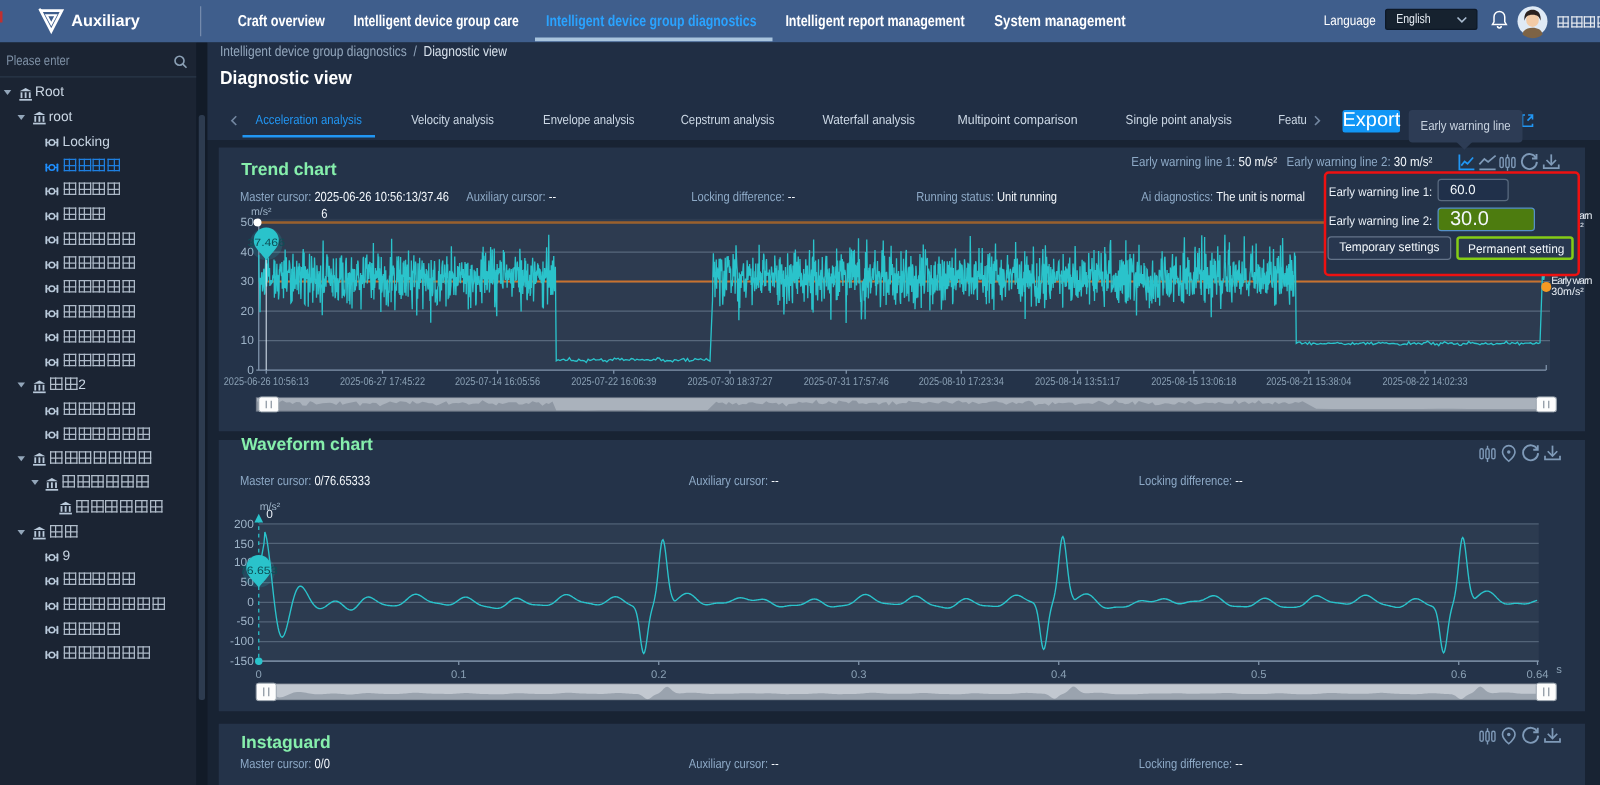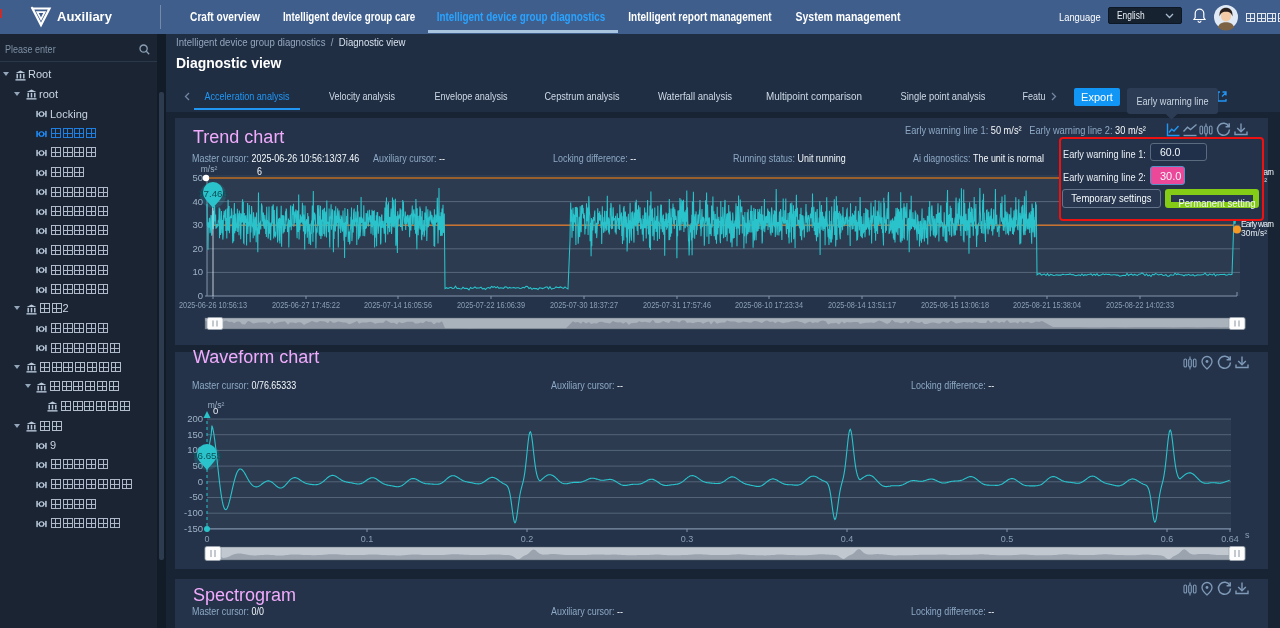--- a/index.html
+++ b/index.html
@@ -10,21 +10,21 @@
  linear-gradient(currentColor,currentColor) 0 100%/10px 1px,
  linear-gradient(currentColor,currentColor) 0 0/1px 10px,
  linear-gradient(currentColor,currentColor) 100% 0/1px 10px,
  linear-gradient(currentColor,currentColor) 0 4.5px/10px 1px,
  linear-gradient(currentColor,currentColor) 4.5px 0/1px 10px;
  background-repeat:no-repeat;opacity:.85}
 i.j.s{width:9px;height:9px}
 .nav{left:0;top:0;width:1280px;height:34px;background:#3f5e8c}
 .nvi{position:absolute;top:0;height:34px;line-height:34px;color:#fff;font-size:12.5px;font-weight:700;white-space:nowrap;text-align:center}
 .panel{position:absolute;background:#243349}
-.ptitle{position:absolute;color:#f0abfc;font-size:18px;font-weight:400;white-space:nowrap}
+.ptitle{position:absolute;color:#86efac;font-size:14px;font-weight:700;white-space:nowrap}
 .inf{position:absolute;font-size:10.5px;white-space:nowrap;color:#8da9c6;transform:scaleX(.85);transform-origin:0 50%}
 .inf b{color:#f4f8fc;font-weight:400}
 .tree{position:absolute;color:#c7d4e2;font-size:11px;white-space:nowrap}
 .car{position:absolute;width:0;height:0;border-left:3.5px solid transparent;border-right:3.5px solid transparent;border-top:4.5px solid #93a6ba}
 svg{position:absolute;overflow:visible}
 </style></head><body>
 <div class="abs nav"></div>
 <div class="abs" style="left:0;top:9px;width:2px;height:9px;background:#c03030"></div>
 <svg class="abs" style="left:30px;top:6px" width="22" height="21" viewBox="0 0 22 21">
 <path d="M2.5,2.5 H19.5 L11,19 Z" stroke="#fff" stroke-width="2.2" fill="none"></path>
@@ -257,21 +257,21 @@
 <div class="abs" style="left:470.5px;top:90px;font-size:10.5px;color:#cdd9e6;white-space:nowrap;transform:translateX(-50%) scaleX(0.863)">Envelope analysis</div>
 <div class="abs" style="left:581.5px;top:90px;font-size:10.5px;color:#cdd9e6;white-space:nowrap;transform:translateX(-50%) scaleX(0.868)">Cepstrum analysis</div>
 <div class="abs" style="left:695px;top:90px;font-size:10.5px;color:#cdd9e6;white-space:nowrap;transform:translateX(-50%) scaleX(0.904)">Waterfall analysis</div>
 <div class="abs" style="left:814px;top:90px;font-size:10.5px;color:#cdd9e6;white-space:nowrap;transform:translateX(-50%) scaleX(0.94)">Multipoint comparison</div>
 <div class="abs" style="left:942.5px;top:90px;font-size:10.5px;color:#cdd9e6;white-space:nowrap;transform:translateX(-50%) scaleX(0.888)">Single point analysis</div>
 <div class="abs" style="left:1033.5px;top:90px;font-size:10.5px;color:#cdd9e6;white-space:nowrap;transform:translateX(-50%) scaleX(0.855)">Featu</div>
 <svg class="abs" style="left:1051px;top:92px" width="6" height="9" viewBox="0 0 6 9">
 <path d="M1,1 L4.5,4.5 L1,8" stroke="#7286a0" stroke-width="1.3" fill="none"></path>
   </svg>
 <div class="abs" style="left:194px;top:108px;width:106px;height:2px;background:#2196f3"></div>
-<div class="abs" style="left:1074px;top:88px;width:46px;height:18px;background:#1196f6;border-radius:2px;color:#fff;font-size:11px;text-align:center;line-height:18px">Export</div>
+<div class="abs" style="left:1074px;top:88px;width:46px;height:18px;background:#1196f6;border-radius:2px;color:#fff;font-size:16px;text-align:center;line-height:18px">Export</div>
 <svg class="abs" style="left:1217px;top:91px" width="10" height="11" viewBox="0 0 10 11">
 <path d="M3,1 H1 V10 H9 V8 M5,5.5 L9,1.5 M9,4.5 V1 H5.5" stroke="#2196f3" stroke-width="1.3" fill="none"></path>
   </svg>
 <div class="panel" style="left:175px;top:118px;width:1093px;height:227px"></div>
 <div class="ptitle" style="left:193px;top:127px">Trend chart</div>
 <div class="abs inf" style="left:905px;top:124px;transform:scaleX(.88)">Early warning line 1:&nbsp;<b>50 m/s²</b>&nbsp;&nbsp;&nbsp;Early warning line 2:&nbsp;<b>30 m/s²</b></div>
 <svg class="abs" style="left:1166px;top:123px" width="14" height="14" viewBox="0 0 14 14">
 <path d="M1.5,0.5 V12.5 H13.5" stroke="#2196f3" stroke-width="1.4" fill="none"></path>
 <path d="M3,9.5 L5.7,6.2 L8,8 L12.5,3" stroke="#2196f3" stroke-width="1.4" fill="none"></path>
   </svg>
@@ -363,25 +363,25 @@
     <line x1="1064" y1="202.5" x2="1064" y2="208.5" stroke="#8b95a0" stroke-width="1"></line>
   </svg>
 <div class="abs" style="left:1127px;top:88px;width:91px;height:26px;background:#2d3c55;border-radius:3px;z-index:30">
     <div style="width:91px;text-align:center;font-size:10.5px;line-height:26px;color:#c9d4e1;white-space:nowrap;transform:scaleX(.87);transform-origin:center">Early warning line</div>
   </div>
 <div class="abs" style="left:1167px;top:109px;width:9px;height:9px;background:#2d3c55;transform:rotate(45deg);z-index:29"></div>
 <div class="abs" style="left:1059px;top:137px;width:205px;height:84px;background:#243349;border:2px solid #ee1111;border-radius:4px;z-index:20">
     <div class="abs" style="left:2px;top:10px;font-size:10px;color:#e8eef5;white-space:nowrap;transform:scaleX(.92);transform-origin:0 0">Early warning line 1:</div>
     <div class="abs" style="left:89px;top:4px;width:57px;height:18px;background:#20304a;border:1px solid #5a6b80;border-radius:3px;color:#f2f7fb;font-size:10.5px;line-height:17px;padding-left:9px">60.0</div>
     <div class="abs" style="left:2px;top:33px;font-size:10px;color:#e8eef5;white-space:nowrap;transform:scaleX(.92);transform-origin:0 0">Early warning line 2:</div>
-    <div class="abs" style="left:89px;top:27px;width:35px;height:19px;background:#ec4899;border:1px solid #5590c8;border-radius:3px;color:#f2f7fb;font-size:11px;line-height:18px;padding-left:9px">30.0</div>
+    <div class="abs" style="left:89px;top:27px;width:78px;height:19px;background:#4d7c0f;border:1px solid #5590c8;border-radius:3px;color:#f2f7fb;font-size:16px;line-height:18px;padding-left:9px">30.0</div>
     <div class="abs" style="left:1px;top:50px;width:99px;height:19px;background:#28374f;border:1px solid #64748a;border-radius:3px">
       <div style="width:97px;text-align:center;font-size:10px;line-height:18px;color:#f2f7fb;white-space:nowrap;transform:scaleX(.95);transform-origin:center">Temporary settings</div>
     </div>
-    <div class="abs" style="left:104px;top:50px;width:94px;height:19px;background:#28374f;border:6px solid #84cc16;border-radius:3px">
+    <div class="abs" style="left:104px;top:50px;width:94px;height:19px;background:#28374f;border:2px solid #84cc16;border-radius:3px">
       <div style="width:92px;text-align:center;font-size:10px;line-height:18px;color:#f2f7fb;white-space:nowrap;transform:scaleX(.95);transform-origin:center">Permanent setting</div>
     </div>
   </div>
 <div class="panel" style="left:175px;top:352px;width:1093px;height:217px"></div>
 <div class="ptitle" style="left:193px;top:347px">Waveform chart</div>
 <svg class="abs" style="left:1183px;top:356px" width="14" height="14" viewBox="0 0 14 14">
 <rect x="1" y="3" width="2.6" height="8" rx="1.3" stroke="#7f9ab8" stroke-width="1.1" fill="none"></rect>
 <rect x="10.4" y="3" width="2.6" height="8" rx="1.3" stroke="#7f9ab8" stroke-width="1.1" fill="none"></rect>
 <path d="M7,0.5 V3 M7,11 V13.5" stroke="#7f9ab8" stroke-width="1.1"></path>
 <rect x="5.7" y="3" width="2.6" height="8" rx="1.3" stroke="#7f9ab8" stroke-width="1.1" fill="none"></rect>
@@ -451,21 +451,21 @@
     <path d="M30 208L30.0 200.2L31.4 199.4L32.8 198.6L34.3 197.7L35.7 196.9L37.1 197.7L38.5 198.9L40.0 200.2L41.4 201.6L42.8 203.0L44.2 204.1L45.7 205.0L47.1 205.6L48.5 205.9L49.9 205.8L51.3 205.5L52.8 205.0L54.2 204.4L55.6 203.7L57.0 203.1L58.5 202.5L59.9 202.0L61.3 201.7L62.7 201.5L64.2 201.5L65.6 201.5L67.0 201.7L68.4 201.9L69.9 202.2L71.3 202.5L72.7 202.8L74.1 203.0L75.5 203.2L77.0 203.3L78.4 203.4L79.8 203.4L81.2 203.4L82.7 203.3L84.1 203.2L85.5 203.1L86.9 203.0L88.4 202.9L89.8 202.8L91.2 202.8L92.6 202.8L94.0 202.8L95.5 202.9L96.9 203.0L98.3 203.1L99.7 203.2L101.2 203.4L102.6 203.5L104.0 203.5L105.4 203.5L106.9 203.5L108.3 203.4L109.7 203.2L111.1 203.1L112.5 202.9L114.0 202.7L115.4 202.6L116.8 202.5L118.2 202.4L119.7 202.4L121.1 202.4L122.5 202.5L123.9 202.6L125.4 202.7L126.8 202.8L128.2 202.9L129.6 203.0L131.1 203.0L132.5 203.1L133.9 203.1L135.3 203.1L136.7 203.2L138.2 203.2L139.6 203.2L141.0 203.2L142.4 203.1L143.9 203.1L145.3 203.0L146.7 202.9L148.1 202.8L149.6 202.7L151.0 202.6L152.4 202.4L153.8 202.3L155.2 202.2L156.7 202.2L158.1 202.2L159.5 202.2L160.9 202.3L162.4 202.3L163.8 202.5L165.2 202.6L166.6 202.7L168.1 202.7L169.5 202.8L170.9 202.9L172.3 202.9L173.7 202.9L175.2 202.9L176.6 203.0L178.0 203.0L179.4 203.0L180.9 203.1L182.3 203.1L183.7 203.1L185.1 203.1L186.6 203.1L188.0 203.0L189.4 202.9L190.8 202.8L192.3 202.7L193.7 202.6L195.1 202.5L196.5 202.4L197.9 202.4L199.4 202.4L200.8 202.5L202.2 202.6L203.6 202.7L205.1 202.8L206.5 202.9L207.9 203.0L209.3 203.1L210.8 203.1L212.2 203.2L213.6 203.2L215.0 203.2L216.4 203.3L217.9 203.3L219.3 203.3L220.7 203.4L222.1 203.4L223.6 203.4L225.0 203.4L226.4 203.4L227.8 203.3L229.3 203.2L230.7 203.1L232.1 203.0L233.5 202.8L235.0 202.7L236.4 202.6L237.8 202.5L239.2 202.5L240.6 202.5L242.1 202.6L243.5 202.6L244.9 202.7L246.3 202.8L247.8 202.9L249.2 203.0L250.6 203.0L252.0 203.0L253.5 203.1L254.9 203.1L256.3 203.1L257.7 203.1L259.1 203.1L260.6 203.1L262.0 203.1L263.4 203.1L264.8 203.1L266.3 203.1L267.7 203.0L269.1 203.0L270.5 202.8L272.0 202.7L273.4 202.6L274.8 202.4L276.2 202.3L277.6 202.2L279.1 202.2L280.5 202.2L281.9 202.2L283.3 202.3L284.8 202.4L286.2 202.5L287.6 202.6L289.0 202.7L290.5 202.7L291.9 202.8L293.3 202.8L294.7 202.9L296.2 202.9L297.6 202.9L299.0 203.0L300.4 203.0L301.8 203.0L303.3 203.1L304.7 203.1L306.1 203.1L307.5 203.1L309.0 203.0L310.4 202.9L311.8 202.8L313.2 202.7L314.7 202.6L316.1 202.5L317.5 202.4L318.9 202.4L320.3 202.4L321.8 202.4L323.2 202.5L324.6 202.6L326.0 202.7L327.5 202.8L328.9 202.9L330.3 203.0L331.7 203.1L333.2 203.1L334.6 203.2L336.0 203.4L337.4 203.9L338.8 204.7L340.3 205.9L341.7 206.9L343.1 207.3L344.5 206.9L346.0 205.9L347.4 204.8L348.8 203.9L350.2 203.3L351.7 202.7L353.1 201.8L354.5 200.5L355.9 199.0L357.4 197.8L358.8 197.4L360.2 198.0L361.6 199.2L363.0 200.6L364.5 201.6L365.9 202.3L367.3 202.6L368.7 202.7L370.2 202.6L371.6 202.5L373.0 202.4L374.4 202.2L375.9 202.1L377.3 202.1L378.7 202.1L380.1 202.1L381.5 202.2L383.0 202.3L384.4 202.4L385.8 202.6L387.2 202.7L388.7 202.8L390.1 202.9L391.5 203.0L392.9 203.1L394.4 203.1L395.8 203.1L397.2 203.0L398.6 203.0L400.0 203.0L401.5 202.9L402.9 202.9L404.3 202.9L405.7 202.9L407.2 202.9L408.6 202.9L410.0 202.9L411.4 202.9L412.9 202.8L414.3 202.7L415.7 202.7L417.1 202.6L418.6 202.5L420.0 202.5L421.4 202.5L422.8 202.5L424.2 202.5L425.7 202.5L427.1 202.6L428.5 202.6L429.9 202.7L431.4 202.7L432.8 202.7L434.2 202.7L435.6 202.7L437.1 202.6L438.5 202.6L439.9 202.6L441.3 202.6L442.7 202.7L444.2 202.7L445.6 202.8L447.0 202.9L448.4 203.0L449.9 203.1L451.3 203.2L452.7 203.2L454.1 203.3L455.6 203.3L457.0 203.2L458.4 203.2L459.8 203.2L461.2 203.2L462.7 203.1L464.1 203.1L465.5 203.1L466.9 203.1L468.4 203.1L469.8 203.1L471.2 203.1L472.6 203.0L474.1 202.9L475.5 202.8L476.9 202.8L478.3 202.7L479.8 202.6L481.2 202.6L482.6 202.6L484.0 202.6L485.4 202.7L486.9 202.8L488.3 202.9L489.7 203.0L491.1 203.1L492.6 203.2L494.0 203.2L495.4 203.3L496.8 203.3L498.3 203.3L499.7 203.2L501.1 203.2L502.5 203.2L503.9 203.2L505.4 203.2L506.8 203.1L508.2 203.1L509.6 203.1L511.1 203.0L512.5 202.9L513.9 202.8L515.3 202.7L516.8 202.6L518.2 202.4L519.6 202.3L521.0 202.2L522.4 202.2L523.9 202.2L525.3 202.2L526.7 202.3L528.1 202.4L529.6 202.5L531.0 202.6L532.4 202.7L533.8 202.8L535.3 202.9L536.7 202.9L538.1 202.9L539.5 203.0L541.0 203.0L542.4 203.0L543.8 203.0L545.2 203.0L546.6 203.0L548.1 203.0L549.5 203.0L550.9 203.0L552.3 203.0L553.8 202.9L555.2 202.8L556.6 202.7L558.0 202.6L559.5 202.5L560.9 202.4L562.3 202.3L563.7 202.3L565.1 202.3L566.6 202.4L568.0 202.5L569.4 202.6L570.8 202.7L572.3 202.8L573.7 202.9L575.1 203.0L576.5 203.1L578.0 203.1L579.4 203.1L580.8 203.2L582.2 203.2L583.7 203.2L585.1 203.3L586.5 203.3L587.9 203.3L589.3 203.4L590.8 203.4L592.2 203.3L593.6 203.3L595.0 203.2L596.5 203.1L597.9 203.0L599.3 202.9L600.7 202.7L602.2 202.6L603.6 202.6L605.0 202.5L606.4 202.6L607.8 202.6L609.3 202.7L610.7 202.8L612.1 202.9L613.5 202.9L615.0 203.0L616.4 203.1L617.8 203.1L619.2 203.1L620.7 203.2L622.1 203.2L623.5 203.2L624.9 203.2L626.3 203.2L627.8 203.2L629.2 203.2L630.6 203.2L632.0 203.2L633.5 203.1L634.9 203.0L636.3 202.9L637.7 202.8L639.2 202.7L640.6 202.5L642.0 202.4L643.4 202.3L644.9 202.3L646.3 202.2L647.7 202.3L649.1 202.3L650.5 202.4L652.0 202.5L653.4 202.6L654.8 202.7L656.2 202.7L657.7 202.8L659.1 202.9L660.5 203.0L661.9 203.3L663.4 203.9L664.8 204.9L666.2 206.0L667.6 206.8L669.0 206.9L670.5 206.1L671.9 205.0L673.3 204.0L674.7 203.3L676.2 202.7L677.6 202.0L679.0 201.0L680.4 199.6L681.9 198.1L683.3 197.2L684.7 197.3L686.1 198.3L687.5 199.7L689.0 200.9L690.4 201.8L691.8 202.3L693.2 202.6L694.7 202.6L696.1 202.5L697.5 202.4L698.9 202.3L700.4 202.2L701.8 202.1L703.2 202.1L704.6 202.2L706.1 202.2L707.5 202.3L708.9 202.5L710.3 202.6L711.7 202.8L713.2 203.0L714.6 203.1L716.0 203.2L717.4 203.3L718.9 203.4L720.3 203.4L721.7 203.4L723.1 203.3L724.6 203.3L726.0 203.3L727.4 203.3L728.8 203.3L730.2 203.3L731.7 203.3L733.1 203.3L734.5 203.3L735.9 203.2L737.4 203.2L738.8 203.1L740.2 203.0L741.6 202.9L743.1 202.9L744.5 202.8L745.9 202.7L747.3 202.7L748.7 202.7L750.2 202.7L751.6 202.8L753.0 202.8L754.4 202.8L755.9 202.8L757.3 202.8L758.7 202.8L760.1 202.7L761.6 202.7L763.0 202.6L764.4 202.6L765.8 202.6L767.3 202.6L768.7 202.6L770.1 202.6L771.5 202.7L772.9 202.8L774.4 202.9L775.8 202.9L777.2 203.0L778.6 203.0L780.1 203.0L781.5 203.0L782.9 202.9L784.3 202.9L785.8 202.8L787.2 202.8L788.6 202.8L790.0 202.8L791.4 202.8L792.9 202.8L794.3 202.8L795.7 202.7L797.1 202.7L798.6 202.6L800.0 202.5L801.4 202.5L802.8 202.4L804.3 202.3L805.7 202.3L807.1 202.3L808.5 202.3L809.9 202.4L811.4 202.5L812.8 202.6L814.2 202.7L815.6 202.9L817.1 203.0L818.5 203.1L819.9 203.1L821.3 203.2L822.8 203.2L824.2 203.2L825.6 203.2L827.0 203.2L828.5 203.2L829.9 203.2L831.3 203.2L832.7 203.2L834.1 203.2L835.6 203.2L837.0 203.2L838.4 203.1L839.8 203.0L841.3 202.9L842.7 202.8L844.1 202.7L845.5 202.6L847.0 202.5L848.4 202.5L849.8 202.5L851.2 202.6L852.6 202.7L854.1 202.8L855.5 202.9L856.9 203.0L858.3 203.1L859.8 203.2L861.2 203.2L862.6 203.3L864.0 203.3L865.5 203.3L866.9 203.3L868.3 203.3L869.7 203.3L871.1 203.3L872.6 203.3L874.0 203.3L875.4 203.2L876.8 203.2L878.3 203.1L879.7 203.0L881.1 202.9L882.5 202.8L884.0 202.6L885.4 202.5L886.8 202.4L888.2 202.3L889.7 202.3L891.1 202.3L892.5 202.3L893.9 202.4L895.3 202.5L896.8 202.6L898.2 202.7L899.6 202.7L901.0 202.8L902.5 202.8L903.9 202.9L905.3 202.9L906.7 202.9L908.2 202.9L909.6 202.9L911.0 203.0L912.4 203.0L913.8 203.0L915.3 203.0L916.7 203.0L918.1 203.0L919.5 202.9L921.0 202.8L922.4 202.7L923.8 202.6L925.2 202.5L926.7 202.4L928.1 202.3L929.5 202.2L930.9 202.2L932.3 202.3L933.8 202.4L935.2 202.5L936.6 202.6L938.0 202.7L939.5 202.8L940.9 202.9L942.3 203.0L943.7 203.0L945.2 203.1L946.6 203.1L948.0 203.1L949.4 203.2L950.9 203.2L952.3 203.2L953.7 203.3L955.1 203.3L956.5 203.3L958.0 203.3L959.4 203.2L960.8 203.2L962.2 203.1L963.7 203.0L965.1 202.8L966.5 202.7L967.9 202.6L969.4 202.6L970.8 202.5L972.2 202.6L973.6 202.6L975.0 202.7L976.5 202.8L977.9 202.9L979.3 203.0L980.7 203.1L982.2 203.1L983.6 203.2L985.0 203.3L986.4 203.4L987.9 203.9L989.3 204.6L990.7 205.7L992.1 206.8L993.6 207.3L995.0 206.9L996.4 205.9L997.8 204.8L999.2 203.9L1000.7 203.2L1002.1 202.6L1003.5 201.8L1004.9 200.5L1006.4 199.0L1007.8 197.7L1009.2 197.2L1010.6 197.7L1012.1 198.9L1013.5 200.3L1014.9 201.4L1016.3 202.0L1017.7 202.4L1019.2 202.5L1020.6 202.4L1022.0 202.3L1023.4 202.1L1024.9 202.0L1026.3 201.9L1027.7 201.9L1029.1 201.9L1030.6 201.9L1032.0 202.0L1033.4 202.1L1034.8 202.2L1036.2 202.4L1037.7 202.6L1039.1 202.7L1040.5 202.8L1041.9 202.9L1043.4 203.0L1044.8 203.0L1046.2 203.0L1047.6 203.0L1049.1 203.0L1050.5 203.0L1051.9 203.0L1053.3 203.0L1054.8 203.0L1056.2 203.0L1057.6 203.0L1059.0 203.0L1060.4 203.0L1061.9 203.0L1063.3 202.9L1064.7 202.9L1066.1 202.8L1067.6 202.8L1069.0 202.7L1070 208Z" fill="#9aa3ae"></path>
     <rect x="30" y="195" width="1040" height="13" fill="none" stroke="rgba(90,100,115,0.5)" stroke-width="1"></rect>
     <rect x="30" y="194.5" width="16" height="14" rx="2" fill="#fdfdfd" stroke="#9aa4ae" stroke-width="0.8"></rect>
     <line x1="36" y1="198" x2="36" y2="205" stroke="#8b95a0" stroke-width="1"></line>
     <line x1="40" y1="198" x2="40" y2="205" stroke="#8b95a0" stroke-width="1"></line>
     <rect x="1054" y="194.5" width="16" height="14" rx="2" fill="#fdfdfd" stroke="#9aa4ae" stroke-width="0.8"></rect>
     <line x1="1060" y1="198" x2="1060" y2="205" stroke="#8b95a0" stroke-width="1"></line>
     <line x1="1064" y1="198" x2="1064" y2="205" stroke="#8b95a0" stroke-width="1"></line>
   </svg>
 <div class="panel" style="left:175px;top:579px;width:1093px;height:49px"></div>
-<div class="ptitle" style="left:193px;top:585px">Spectrogram</div>
+<div class="ptitle" style="left:193px;top:585px">Instaguard</div>
 <svg class="abs" style="left:1183px;top:582px" width="14" height="14" viewBox="0 0 14 14">
 <rect x="1" y="3" width="2.6" height="8" rx="1.3" stroke="#7f9ab8" stroke-width="1.1" fill="none"></rect>
 <rect x="10.4" y="3" width="2.6" height="8" rx="1.3" stroke="#7f9ab8" stroke-width="1.1" fill="none"></rect>
 <path d="M7,0.5 V3 M7,11 V13.5" stroke="#7f9ab8" stroke-width="1.1"></path>
 <rect x="5.7" y="3" width="2.6" height="8" rx="1.3" stroke="#7f9ab8" stroke-width="1.1" fill="none"></rect>
   </svg>
 <svg class="abs" style="left:1200px;top:582px" width="14" height="14" viewBox="0 0 14 14">
 <path d="M7,13 C7,13 2,8.6 2,5.5 A5,5 0 1 1 12,5.5 C12,8.6 7,13 7,13 Z" stroke="#7f9ab8" stroke-width="1.3" fill="none"></path>
 <circle cx="7" cy="5.5" r="1.4" fill="#7f9ab8"></circle>
   </svg>

